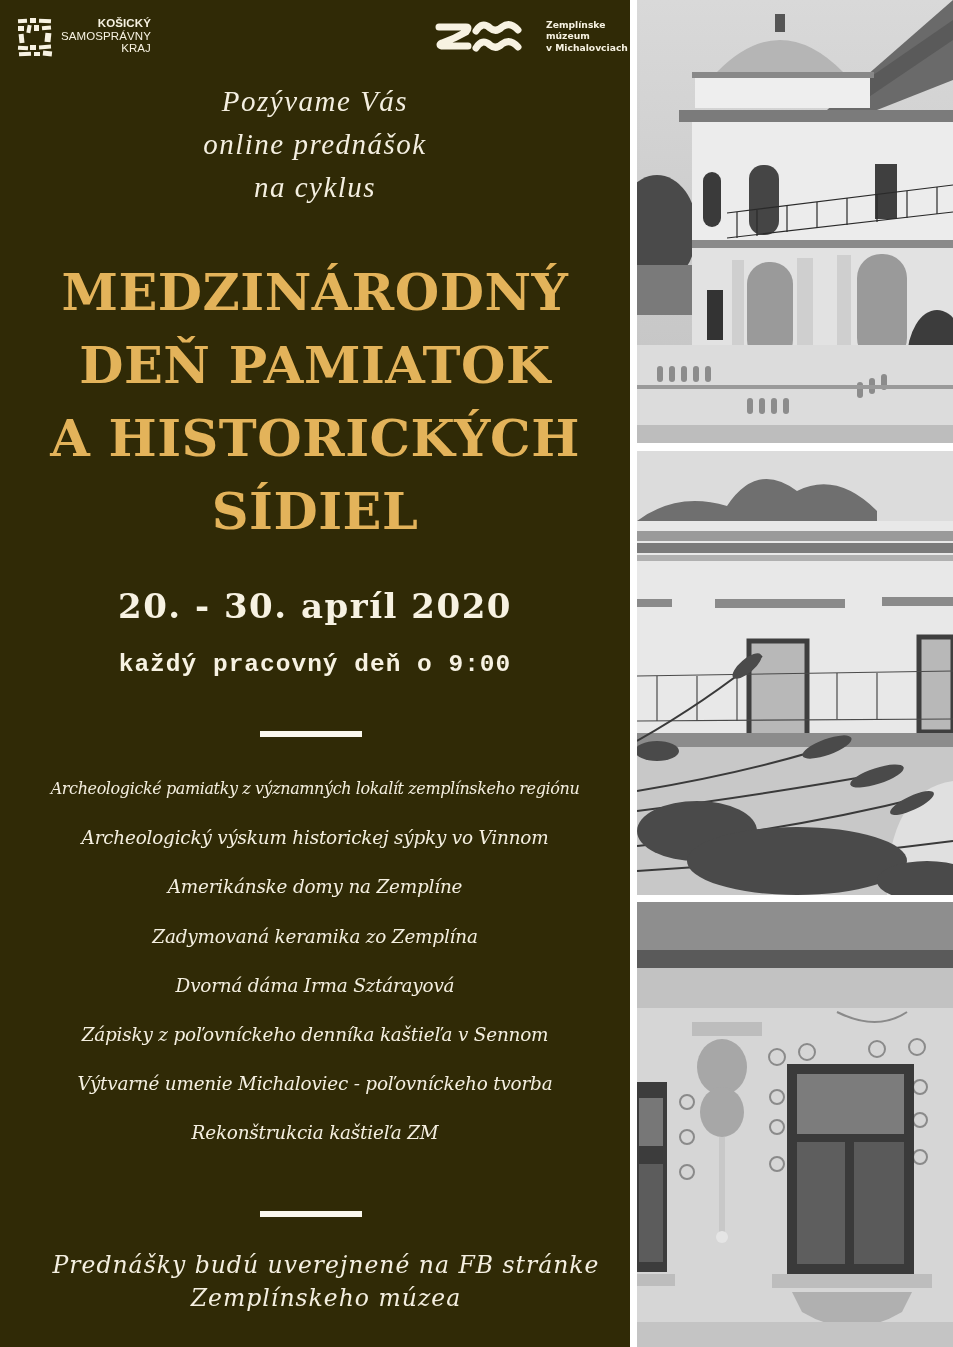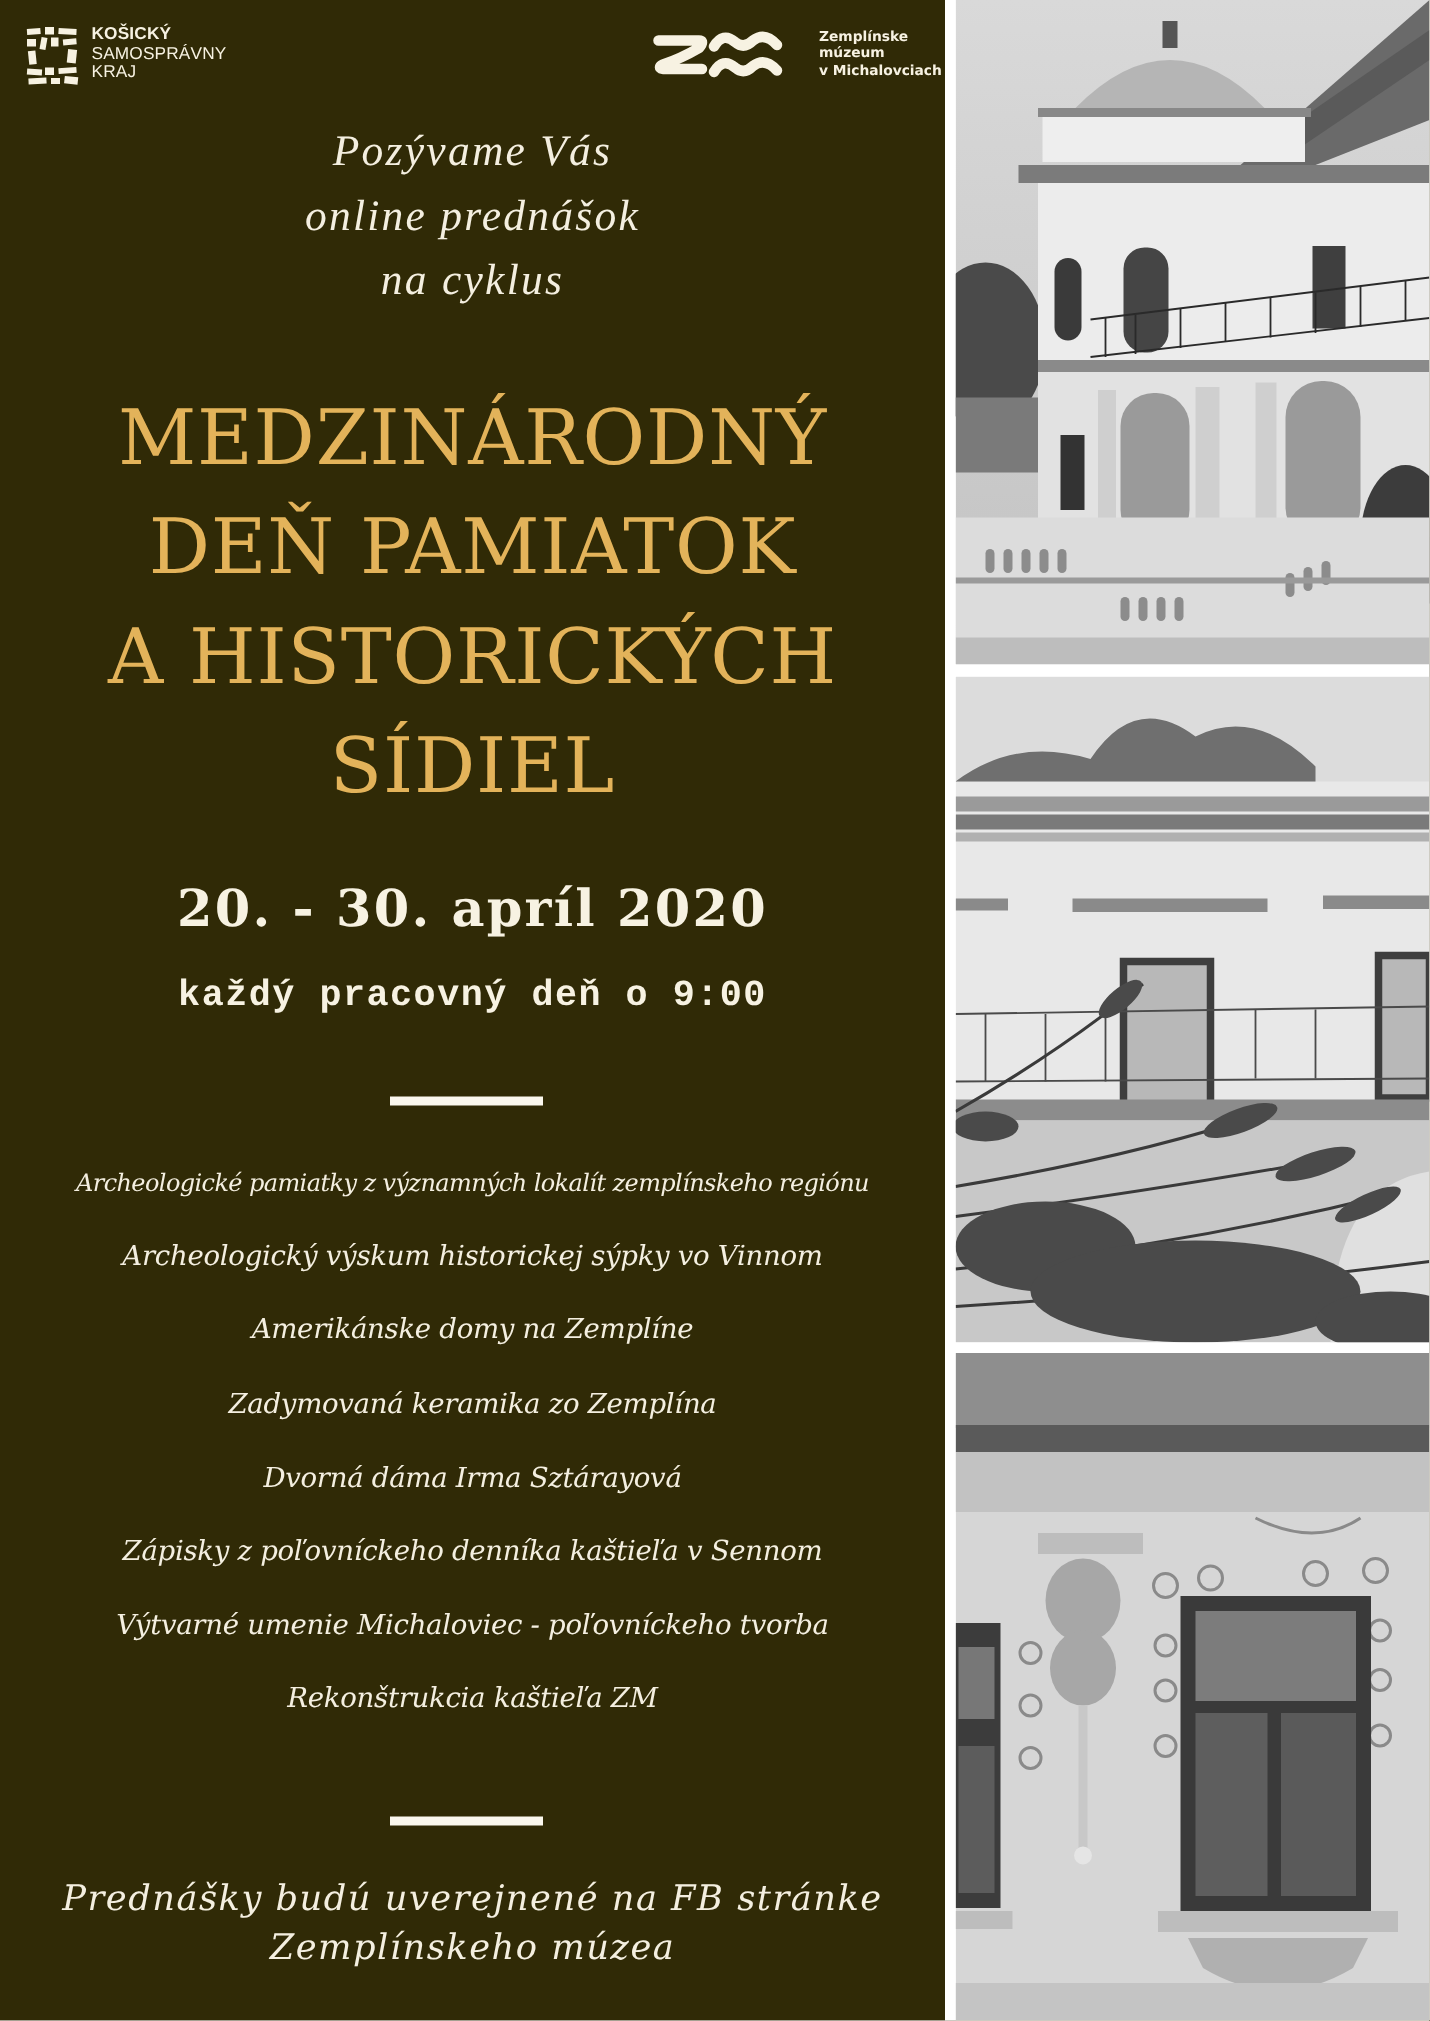--- a/index.html
+++ b/index.html
@@ -6,47 +6,47 @@
     html, body { width: 953px; height: 1347px; overflow: hidden; background: #ffffff; }
     body { position: relative; font-family: "DejaVu Serif", serif; }
 
     .left-panel {
       position: absolute; left: 0; top: 0; width: 630px; height: 1347px;
       background: #302a06;
       color: #f7f2e2;
     }
 
     
-    .logo-ksk { position: absolute; left: 17px; top: 17px; height: 44px; display: flex; align-items: flex-start; }
+    .logo-ksk { position: absolute; left: 17px; top: 17px; height: 44px; display: flex; align-items: flex-start; text-align: right; }
     .logo-ksk .mark { width: 38px; height: 40px; margin-right: 6px; }
     .logo-ksk .txt { font-family: "Liberation Sans", sans-serif; font-size: 11.5px; line-height: 12.5px; color: #f7f2e2; letter-spacing: 0.1px; }
     .logo-ksk .txt .b { font-weight: bold; }
 
     .logo-zm { position: absolute; left: 432px; top: 17px; display: flex; align-items: center; }
     .logo-zm .mark { width: 92px; height: 38px; }
     .logo-zm .txt { font-family: "DejaVu Sans", sans-serif; font-size: 9.2px; line-height: 11.5px; color: #f7f2e2; margin-left: 22px; font-weight: bold; }
 
     .center { position: absolute; left: 0; width: 630px; text-align: center; }
 
     .invite { top: 80px; font-family: Liberation Serif, serif; font-style: italic; font-size: 29px; line-height: 43px; color: #f4efe0; letter-spacing: 1.5px; }
 
-    .title { top: 256px; font-family: "DejaVu Serif", serif; font-weight: normal; font-size: 51px; line-height: 73px; color: #e3b35a; letter-spacing: 0.5px; }
+    .title { top: 256px; font-family: "DejaVu Serif", serif; font-weight: bold; font-size: 51px; line-height: 73px; color: #e3b35a; letter-spacing: 0.5px; }
 
     .date { top: 583px; font-family: "DejaVu Serif", serif; font-weight: bold; font-size: 34px; line-height: 46px; color: #f7f2e2; letter-spacing: 1.5px; }
     .schedule { top: 645px; font-family: Liberation Mono, monospace; font-weight: bold; font-size: 24.5px; line-height: 40px; color: #f7f2e2; letter-spacing: 1px; }
 
     .divider { position: absolute; left: 260px; width: 102px; height: 6px; background: #fbf8ee; }
     .divider.d1 { top: 731px; }
     .divider.d2 { top: 1211px; }
 
     .lectures { top: 764px; list-style: none; }
     .lectures li { font-family: "DejaVu Serif", serif; font-style: italic; font-size: 18.4px; line-height: 49.2px; color: #f4efe0; white-space: nowrap; letter-spacing: -0.2px; }
     .lectures li.long { font-size: 16px; letter-spacing: -0.4px; }
 
-    .footer { top: 1249px; font-family: "DejaVu Serif", serif; font-style: italic; font-size: 23.5px; line-height: 33px; color: #f4efe0; letter-spacing: 1px; }
+    .footer { top: 1249px; font-family: "DejaVu Serif", serif; font-style: italic; font-size: 23.5px; line-height: 33px; color: #f4efe0; letter-spacing: 1px; margin-left: 11px; }
 
     
     .photo { position: absolute; left: 637px; width: 316px; overflow: hidden; }
     .photo svg { display: block; width: 316px; height: 100%; }
     .photo.p1 { top: 0; height: 443px; }
     .photo.p2 { top: 451px; height: 444px; }
     .photo.p3 { top: 902px; height: 445px; }
   </style>
 </head>
 <body>

